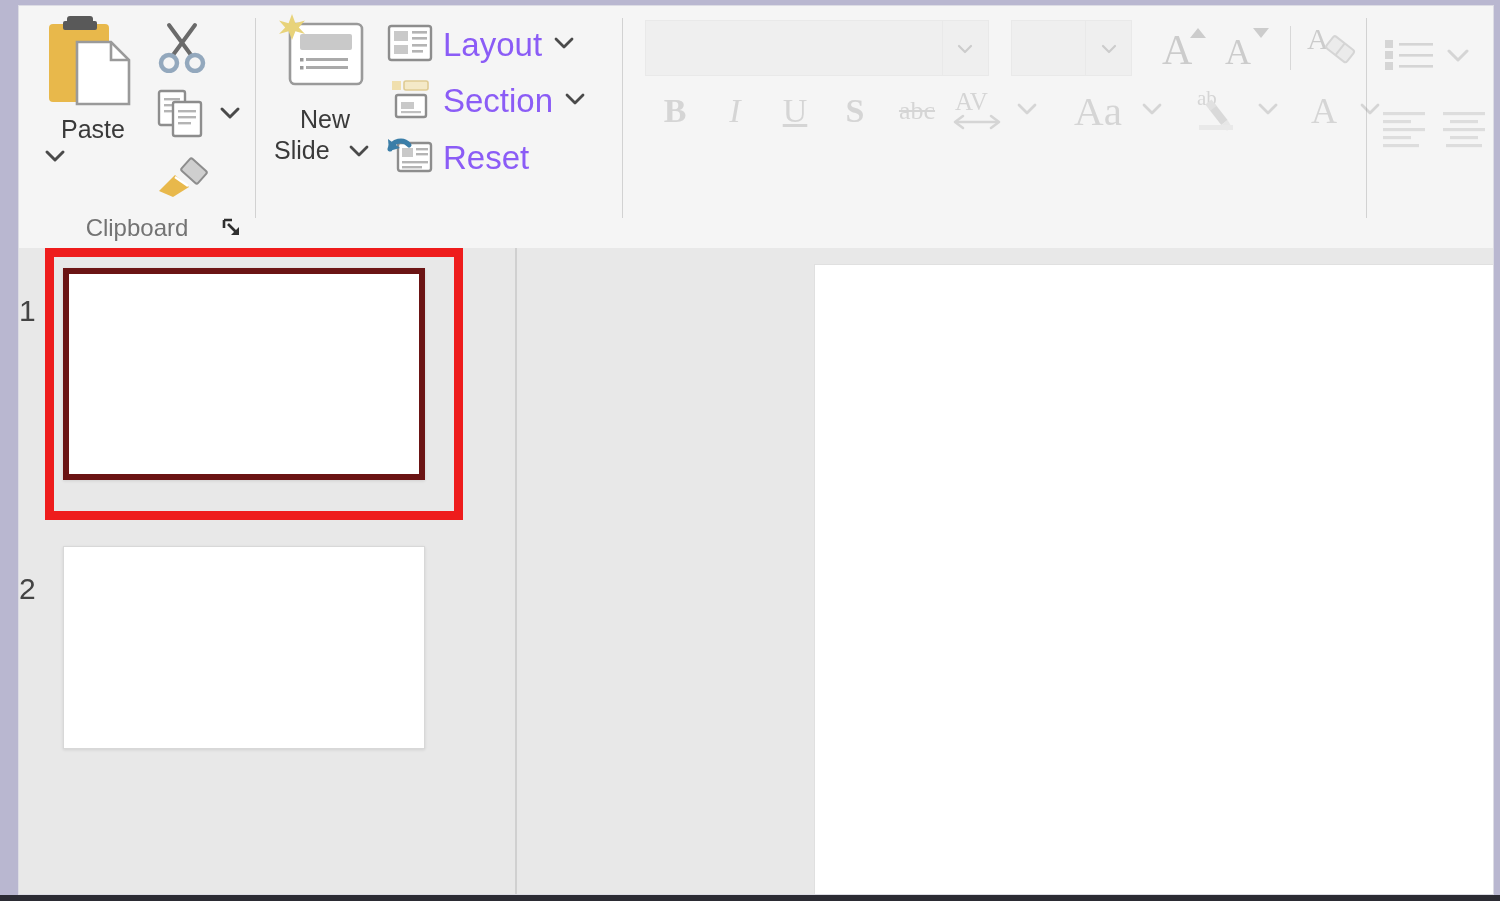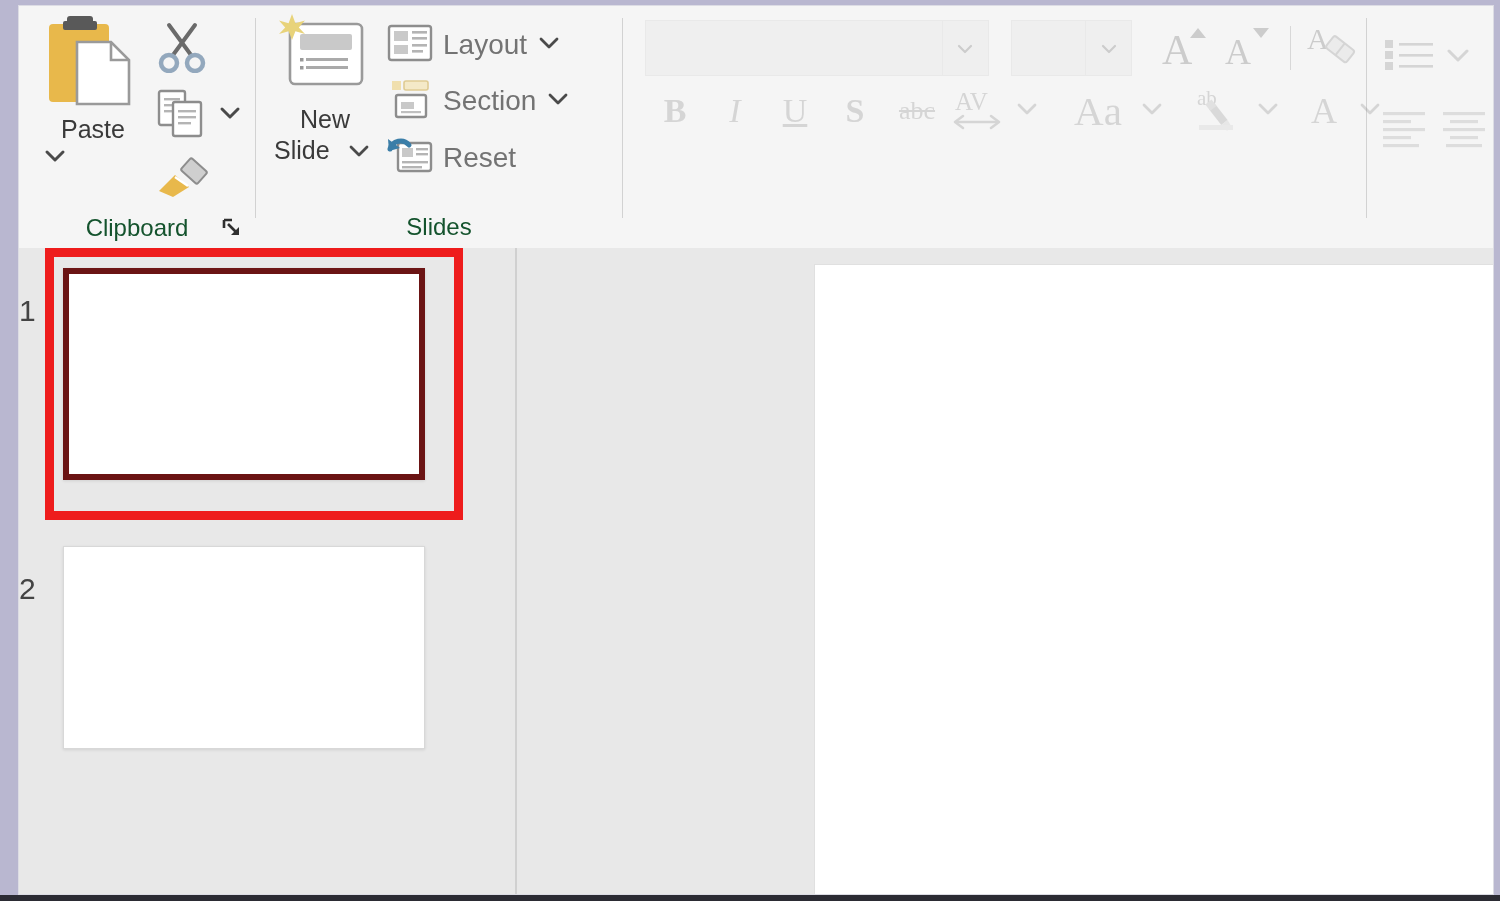--- a/index.html
+++ b/index.html
@@ -29,21 +29,21 @@
   
   #ribbon {
     position: absolute; left: 0; top: 0; right: 0; height: 242px;
     background: #f5f5f5;
     display: flex; align-items: stretch;
   }
   .rgroup { position: relative; display: flex; flex-direction: column; height: 100%; }
   .rgroup-body { flex: 1; display: flex; align-items: flex-start; }
   .rgroup-footer {
     height: 42px; display: flex; align-items: center; justify-content: center;
-    position: relative; font-size: 24px; color: #14532d;
+    position: relative; font-size: 24px; color: #737373;
   }
   .rgroup-sep {
     width: 1px; background: #d2d2d2; margin: 12px 0 30px 0; align-self: stretch;
   }
   .launcher {
     position: absolute; right: 12px; top: 50%; transform: translateY(-50%);
     width: 22px; height: 22px;
   }
   .launcher.disabled { opacity: .33; }
 
@@ -53,21 +53,21 @@
     padding: 6px 4px 0; cursor: default;
   }
   .bigbtn .lbl { font-size: 25px; color: #3a3a3a; line-height: 1.24; text-align: center; }
   .bigbtn .lbl.row { display: flex; align-items: center; gap: 16px; }
 
   
   .smallbtn {
     display: flex; align-items: center; gap: 9px;
     padding: 5px 6px; cursor: default;
   }
-  .smallbtn .lbl { font-size: 28px; color: #737373; white-space: nowrap; }
+  .smallbtn .lbl { font-size: 33px; color: #8b5cf6; white-space: nowrap; }
   .disabled { opacity: .30; }
 
   
   #font-group { flex: 1; min-width: 0; }
   #font-row1 { display: flex; align-items: center; gap: 0; padding: 14px 0 0 22px; }
   #font-row2 { display: flex; align-items: center; padding: 10px 0 0 22px; }
   .combo {
     height: 56px; background: #e4e4e4; border: 1px solid #cfcfcf;
     display: flex; align-items: center; position: relative;
   }
@@ -287,23 +287,20 @@
                     <rect x="16" y="31" width="20" height="2.4" fill="#b4b4b4"></rect>
                 <path d="M4 14 a11 11 0 0 1 19 -4" fill="none" stroke="#3b7ea8" stroke-width="5" stroke-linecap="round"></path>
                 <path d="M2 4 L3 16 L14 13 Z" fill="#3b7ea8"></path>
               </svg>
             </span>
             <span class="lbl">Reset</span>
           </div>
         </div>
 
       </div>
-      <div class="rgroup-footer">
-        <span>Slides</span>
-      </div>
     </div>
     <div class="rgroup-sep"></div>
 
     <div class="rgroup" id="font-group">
       <div class="rgroup-body" style="flex-direction:column;align-items:stretch">
 
         <div id="font-row1">
           <div class="combo disabled" id="font-name-combo">
             <div class="field" title=""></div>
             <div class="drop">

